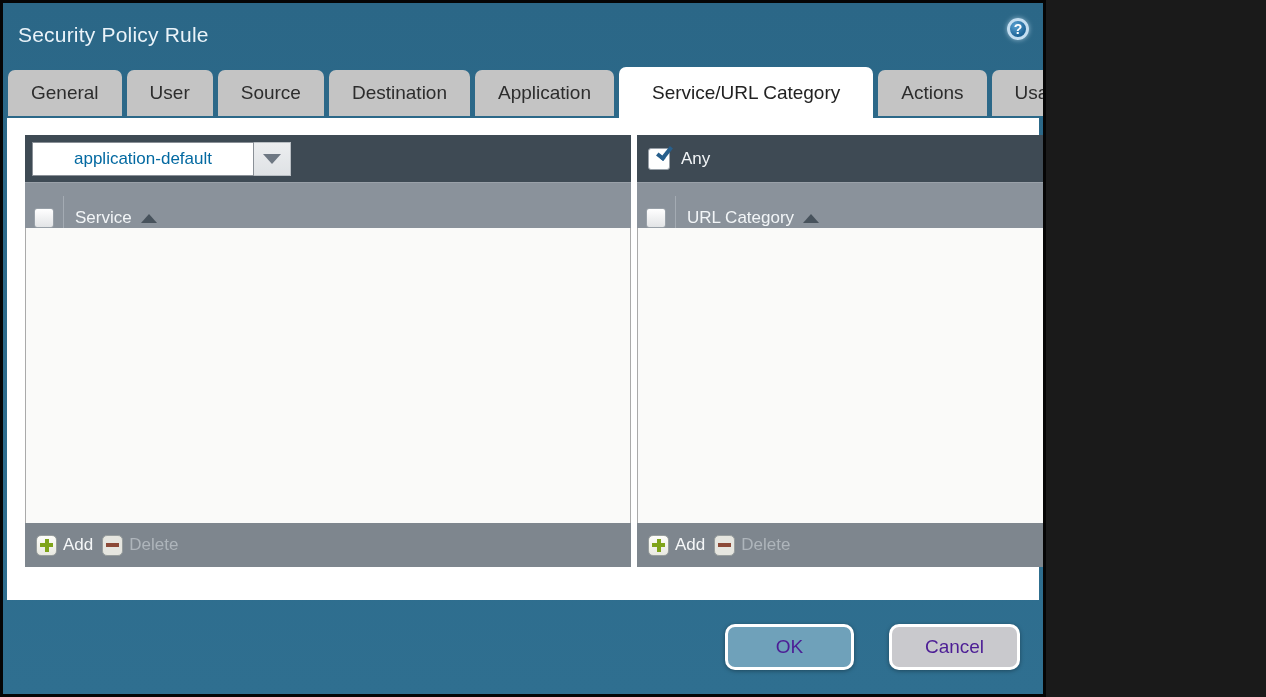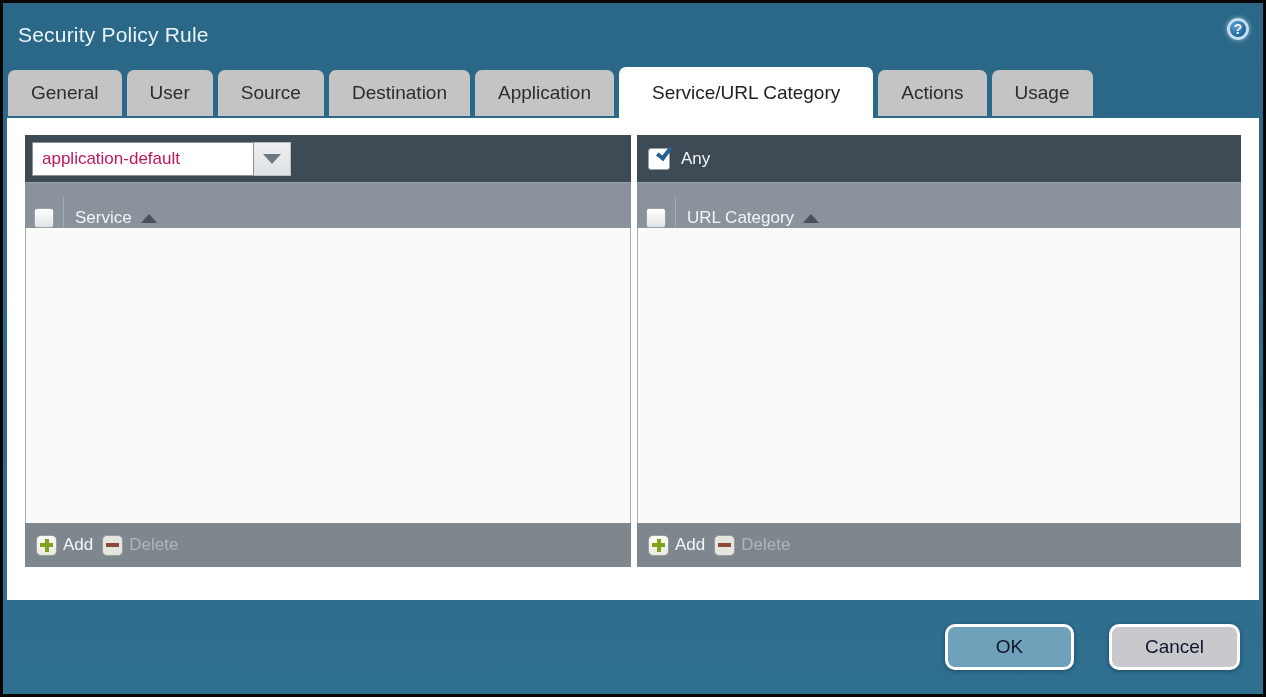--- a/index.html
+++ b/index.html
@@ -1,20 +1,20 @@
 <!DOCTYPE html>
 <html><head>
 <meta charset="utf-8">
 <style>
   * { margin:0; padding:0; box-sizing:border-box; }
   html,body { background:#1a1a1a; }
   body { font-family:"Liberation Sans", sans-serif; }
 
   .window {
-    position:relative; width:1266px; height:697px;
+    position:relative; width:1046px; height:697px;
     background:linear-gradient(#2b6787, #2f6f90);
     border:3px solid #050505;
     overflow:hidden;
   }
 
   
   .titlebar {
     position:absolute; top:0; left:0; right:0; height:64px;
     display:flex; align-items:center; padding-left:15px;
   }
@@ -71,22 +71,22 @@
   }
   .panel-footer {
     height:44px; background:#7e868e; flex:0 0 auto;
     display:flex; align-items:center; padding:0 11px; gap:9px;
   }
 
   
   .dropdown { display:flex; height:34px; margin-left:1px; }
   .dropdown input {
     width:222px; height:34px; border:1px solid #8a9097;
-    font-size:17px; padding:4px 9px; color:#be185d; background:#fff;
-    font-family:"Liberation Sans", sans-serif; outline:none;
+    font-size:17px; padding:4px 9px; color:#0369a1; background:#fff;
+    font-family:"Liberation Sans", sans-serif; outline:none;text-align:center;
   }
   .dropdown-btn {
     width:37px; height:34px; background:linear-gradient(#eceef0,#dfe2e5);
     border:1px solid #b9bec3; border-left:none;
     display:flex; align-items:center; justify-content:center; cursor:pointer;
   }
   .caret-down {
     width:0; height:0; border-left:9px solid transparent;
     border-right:9px solid transparent; border-top:10px solid #6e7883;
   }
@@ -131,21 +131,21 @@
   .foot-label.disabled { color:#aeb5bb; }
 
   
   .bottombar {
     position:absolute; left:0; right:0; bottom:0; height:94px;
     display:flex; align-items:center; justify-content:flex-end;
     gap:15px; padding-right:23px;
   }
   .dlg-btn {
     height:46px; border-radius:10px; border:3px solid #ffffff;
-    font-size:19px; color:#0f172a; cursor:pointer;
+    font-size:19px; color:#4c1d95; cursor:pointer;
     font-family:"Liberation Sans", sans-serif;
     box-shadow:0 1px 4px rgba(0,0,0,0.35);
   }
   .dlg-btn.ok     { width:129px; background:#6fa1ba; }
   .dlg-btn.cancel { width:131px; background:#c9c9cd;margin-left:20px; }
 </style>
 </head>
 <body>
 
 <div class="window">

